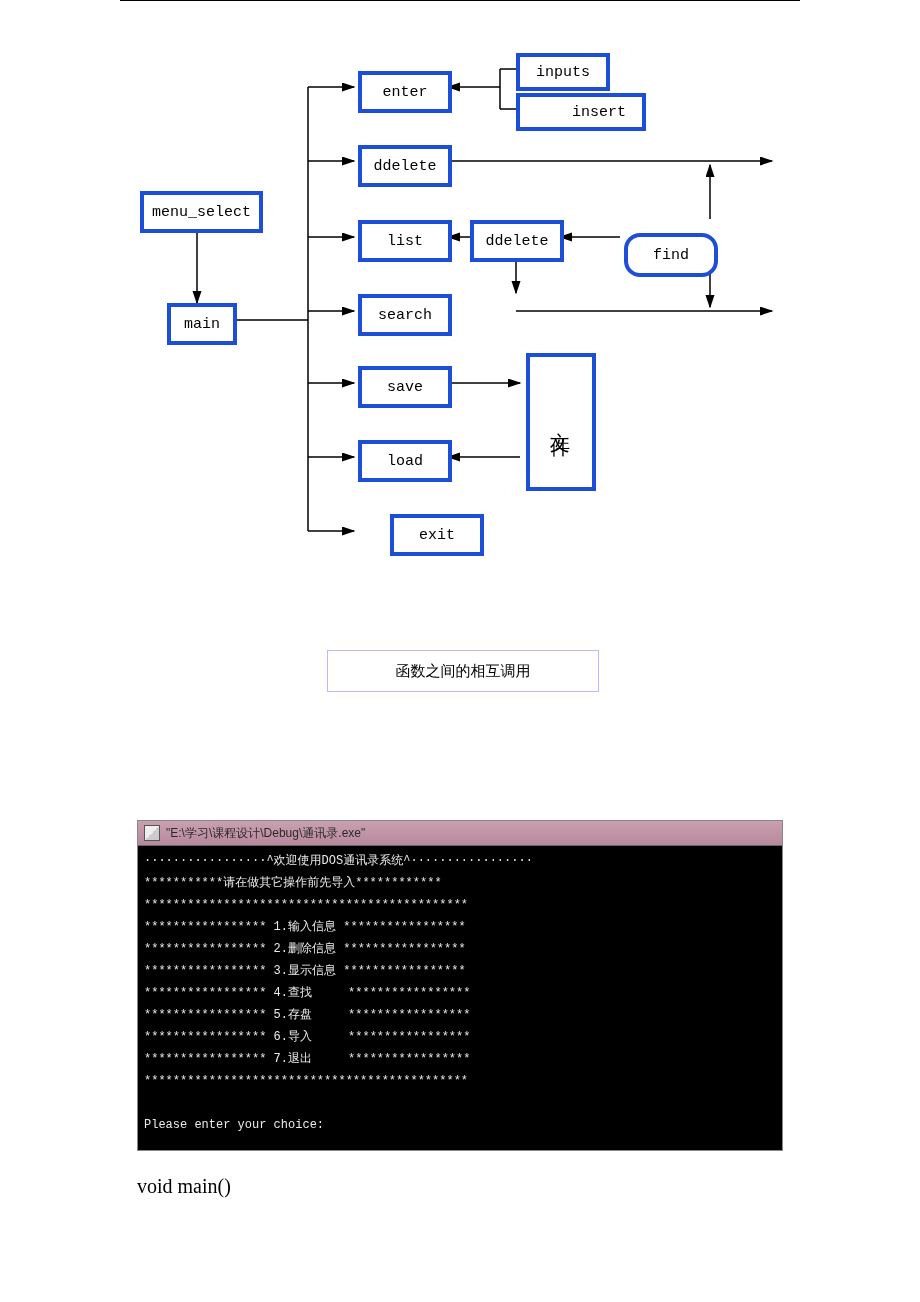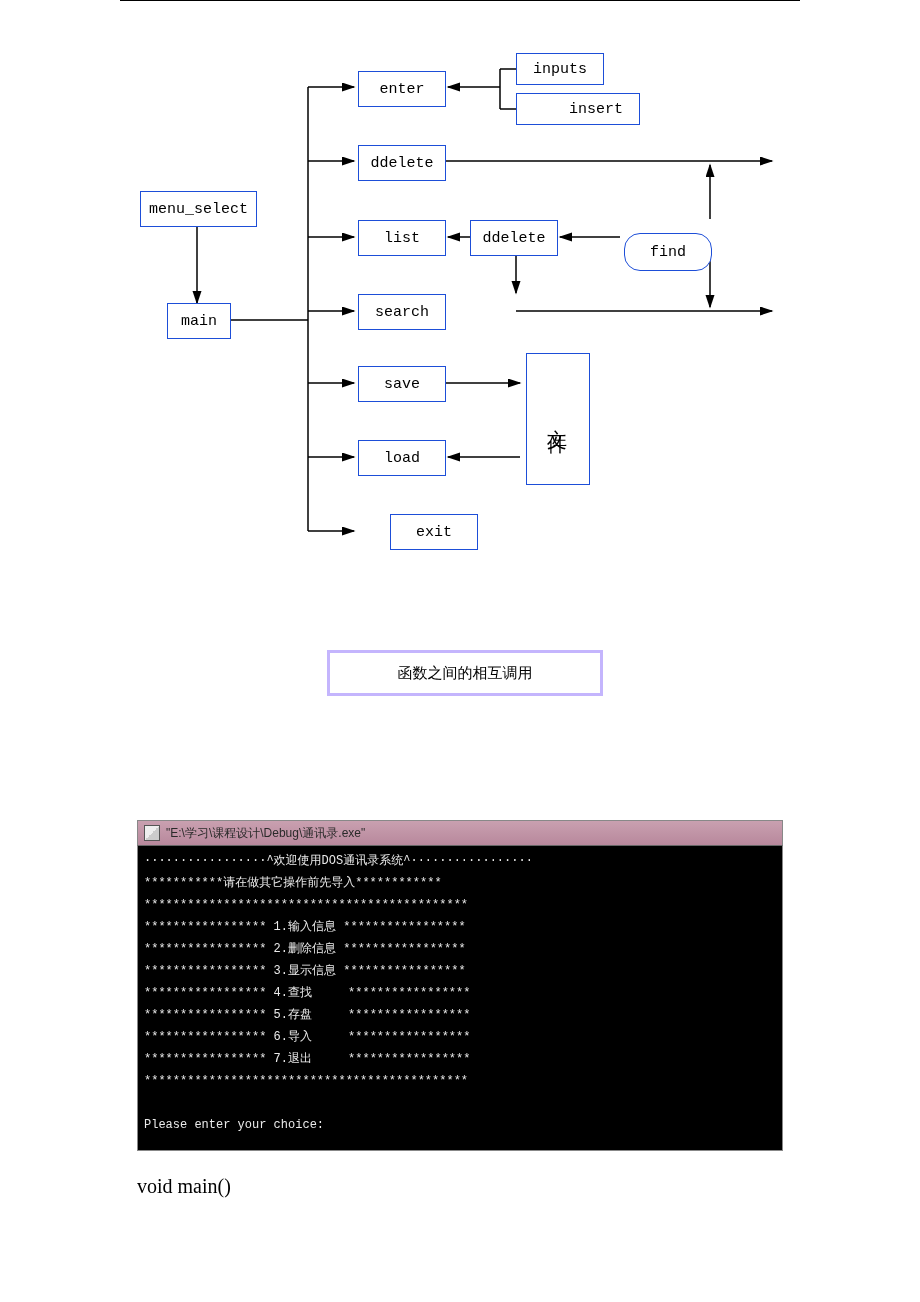--- a/index.html
+++ b/index.html
@@ -27,21 +27,21 @@
     border-top: 1.5px solid #000;
     margin: 0 120px 0 120px;
   }
   .diagram {
     position: relative;
     height: 560px;
     margin-top: 30px;
   }
   .box {
     position: absolute;
-    border: 1px solid #1d4ed8;
+    border: 4px solid #1d4ed8;
     background: #fff;
     text-align: center;
     font-family: "Courier New", monospace;
     font-size: 15px;
     display: flex;
     align-items: center;
     justify-content: center;
   }
   .box.cn {
     font-family: "SimSun", serif;
@@ -51,21 +51,21 @@
     position: absolute;
     left: 0; top: 0;
     width: 920px;
     height: 560px;
     pointer-events: none;
   }
   .caption-box {
     margin: 90px auto 0 auto;
     width: 270px;
     height: 40px;
-    border: 3px solid #c4b5fd;
+    border: 1px solid #c4b5fd;
     display: flex;
     align-items: center;
     justify-content: center;
     font-size: 15px;
     position: absolute;
     left: 327px;
     top: 560px;
   }
   .console-wrap {
     position: absolute;

